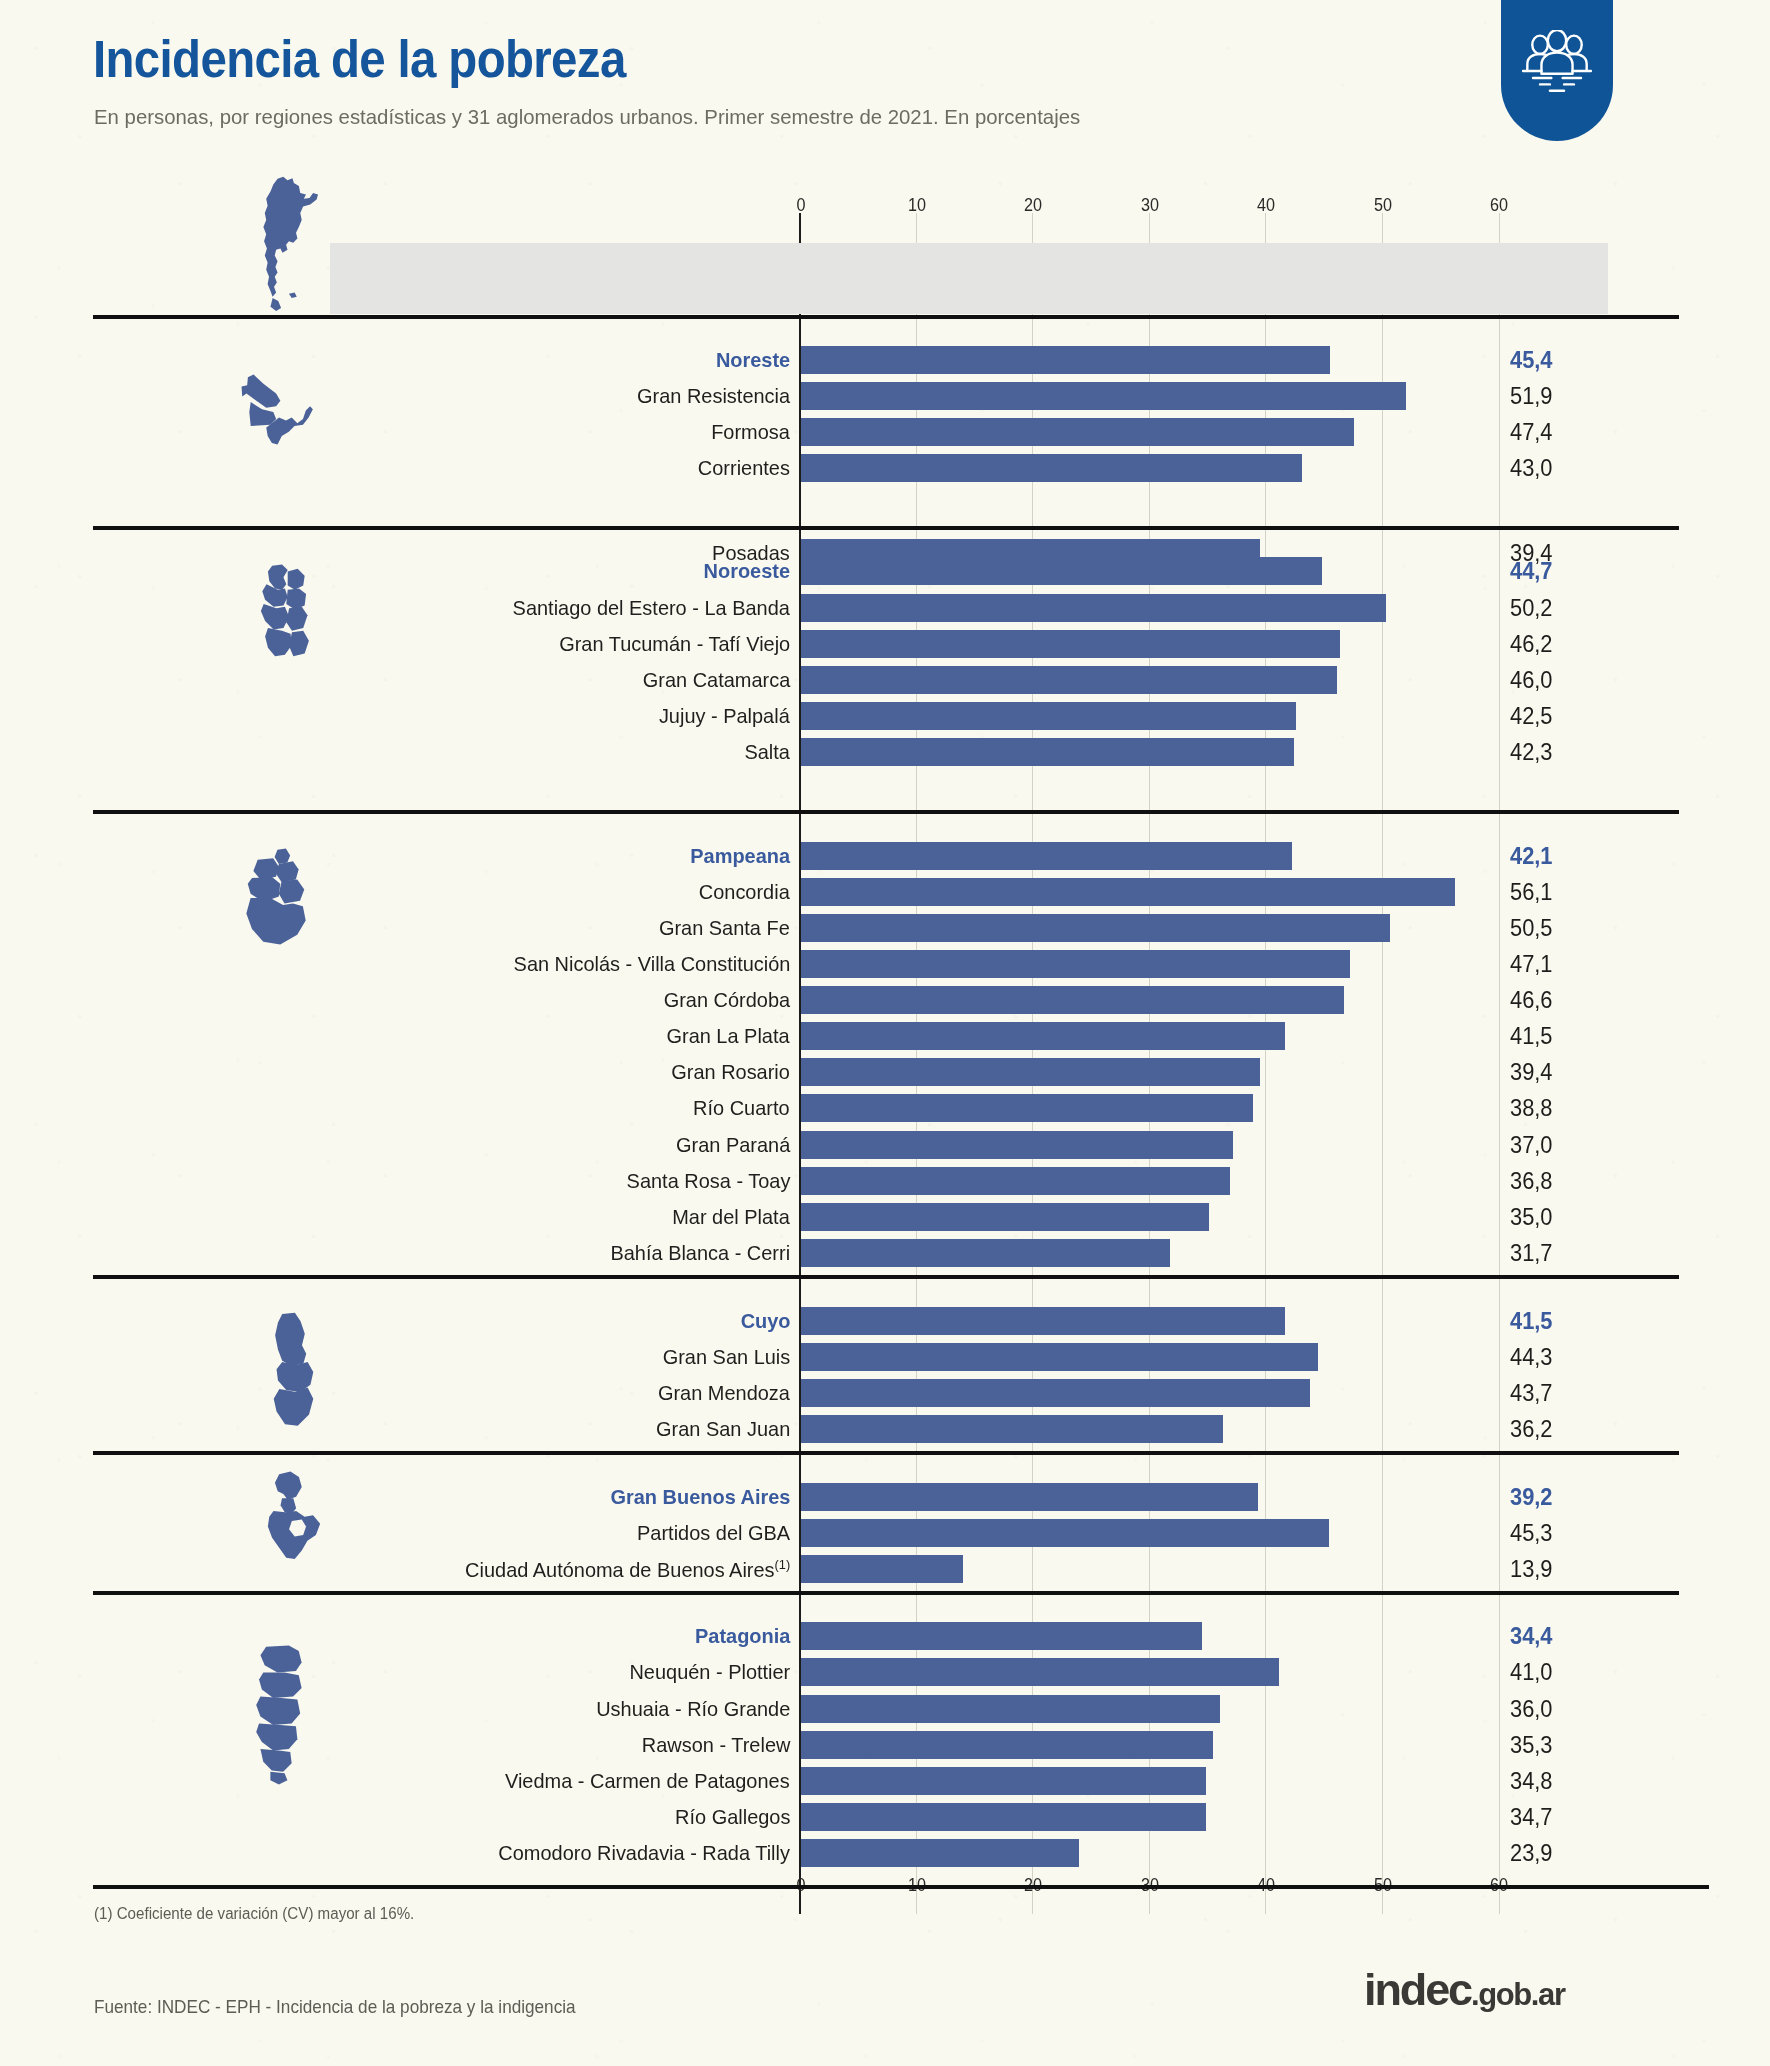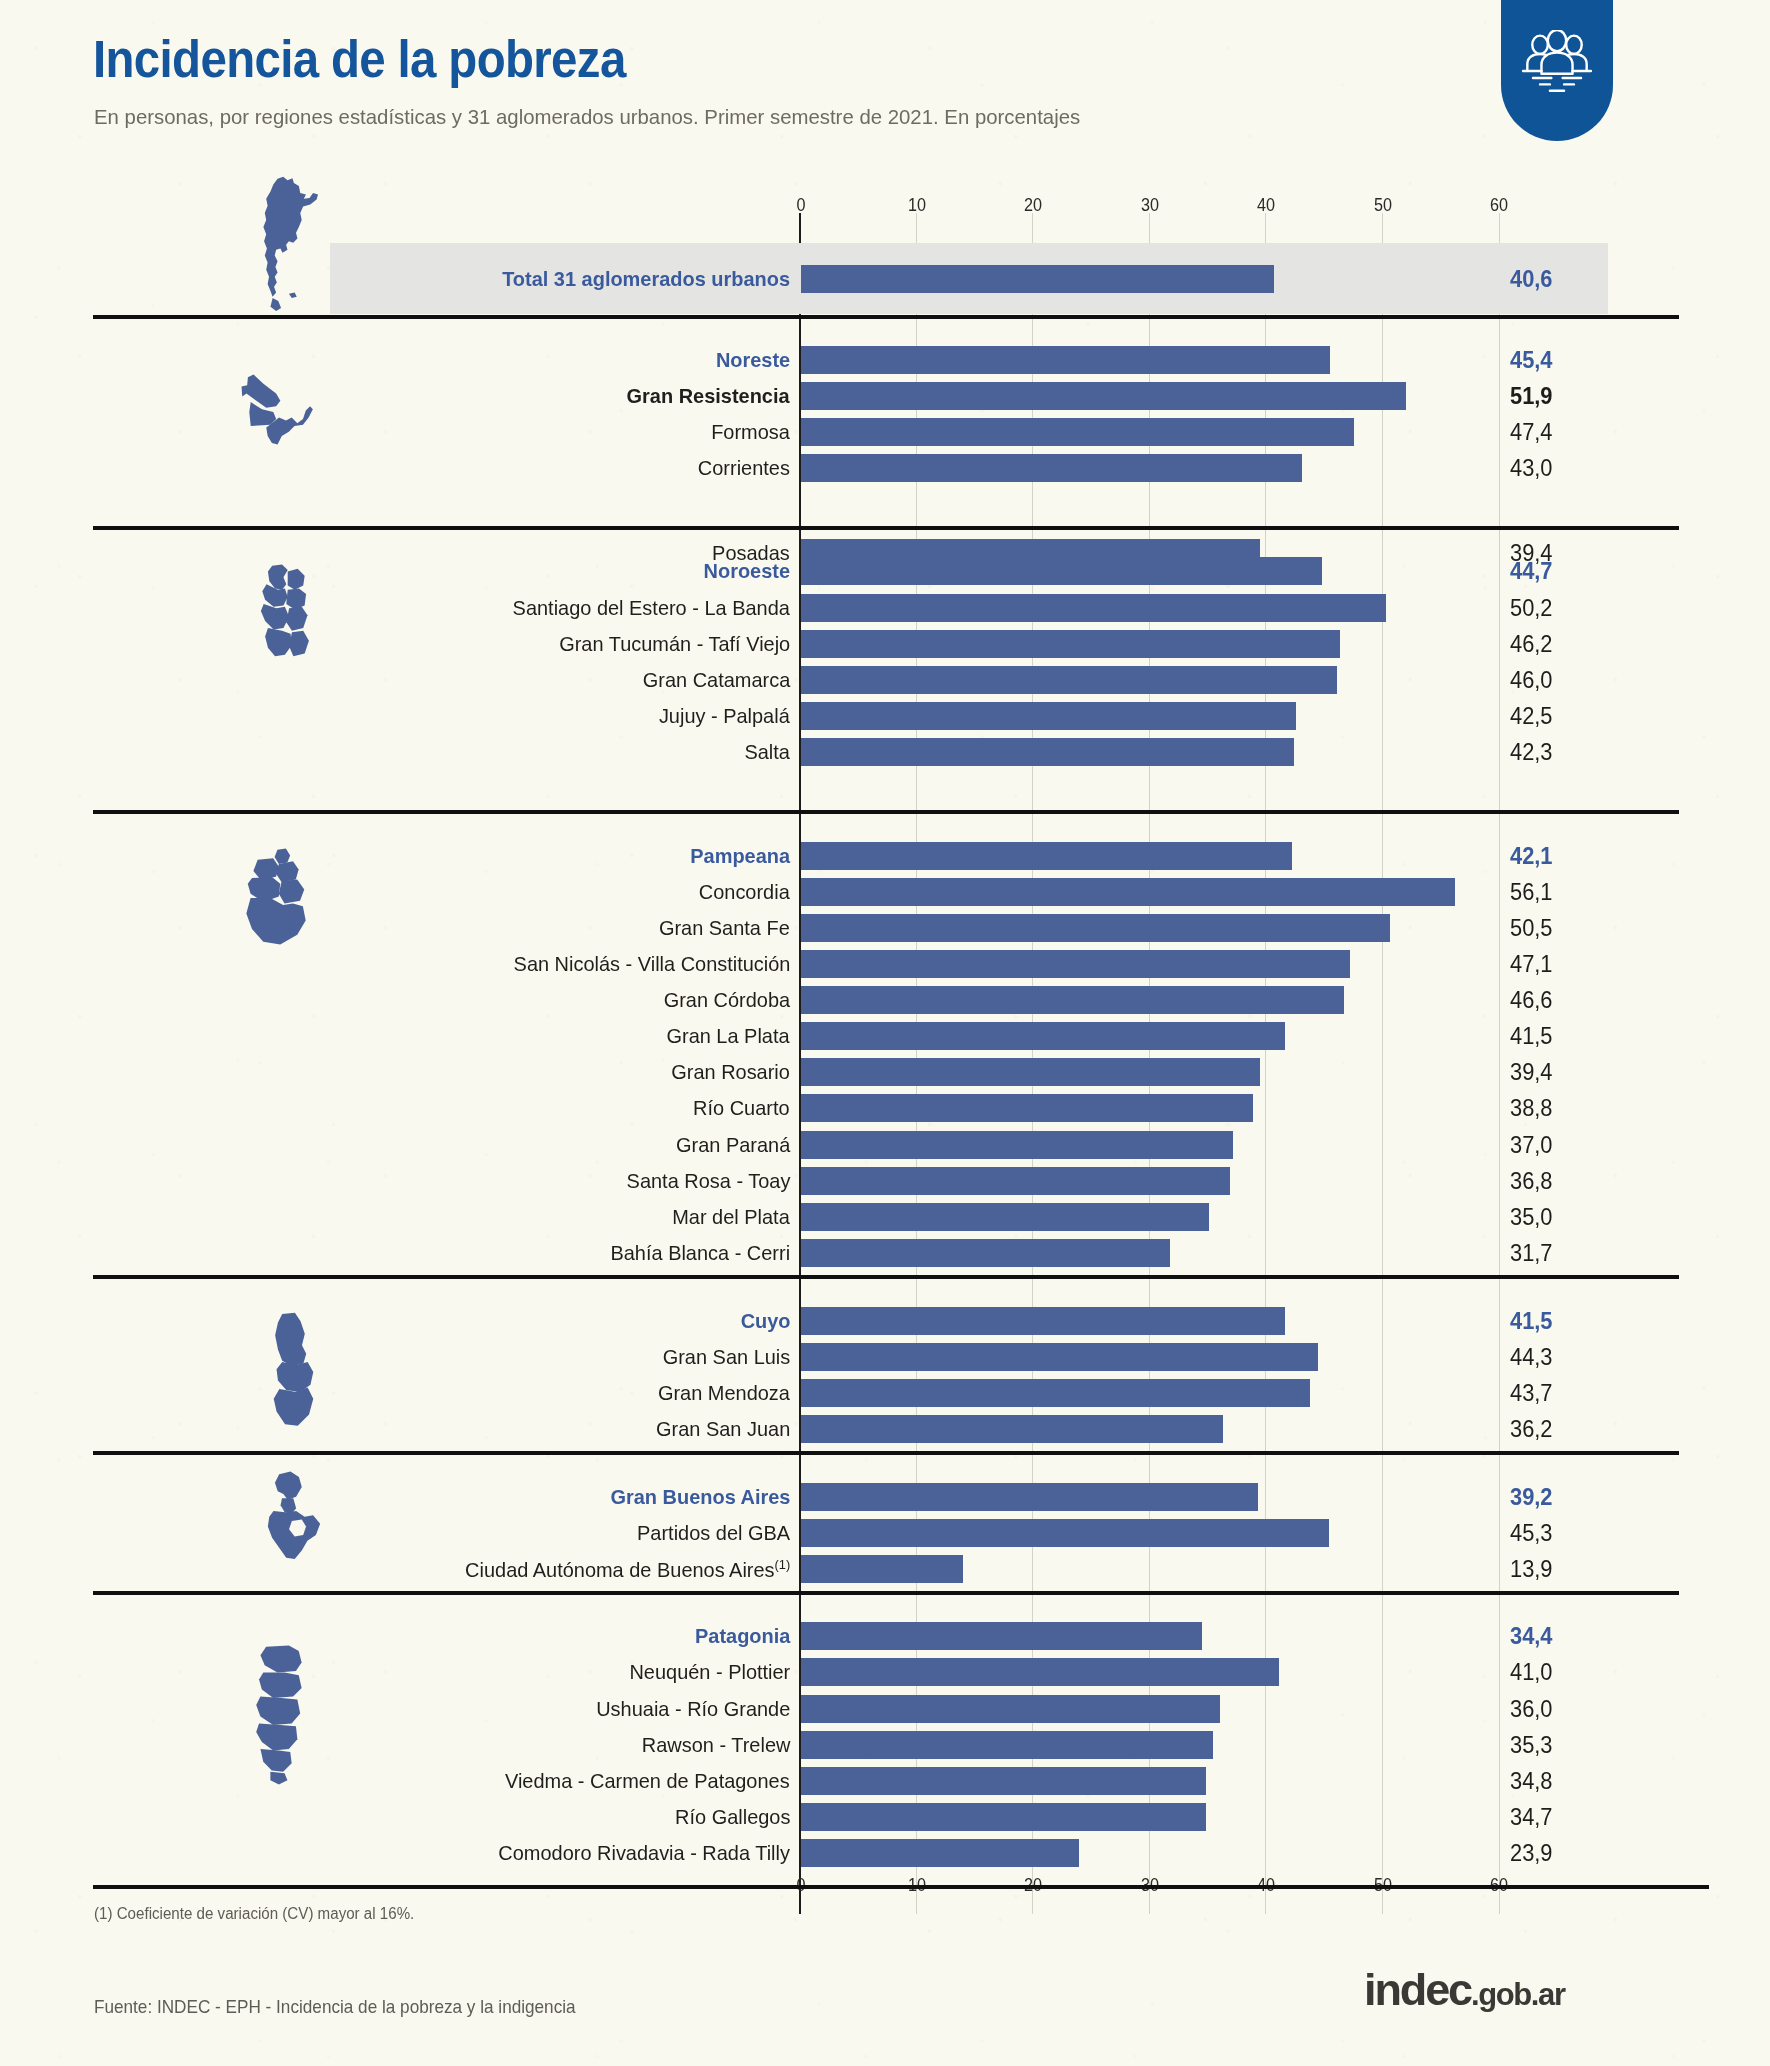--- a/index.html
+++ b/index.html
@@ -233,34 +233,29 @@
       <svg width="74" height="142" viewBox="0 0 104 200">
         <path fill="#4b6299" d="M24 4 L56 2 L70 10 L74 26 L66 38 L40 40 L22 30 L16 16 Z"></path>
         <path fill="#4b6299" d="M20 40 L50 40 L70 44 L74 62 L62 74 L34 76 L18 64 L14 50 Z"></path>
         <path fill="#4b6299" d="M16 74 L46 76 L68 78 L72 98 L60 112 L34 114 L16 102 L10 86 Z"></path>
         <path fill="#4b6299" d="M14 112 L44 114 L66 116 L68 134 L56 148 L34 150 L18 138 L10 124 Z"></path>
         <path fill="#4b6299" d="M16 148 L42 150 L58 152 L60 168 L48 180 L32 178 L20 166 Z"></path>
         <path fill="#4b6299" d="M30 180 L50 182 L54 192 L42 198 L30 192 Z"></path>
       </svg>
     </div>
 
-    <div class="row region" style="top:243px; height:71px;">
-      <div class="lbl">Total 31 aglomerados urbanos</div>
-      <div class="bar" style="width:473px;"></div>
-      <div class="val">40,6</div>
-    </div>
 
     <div class="sep" style="top:315px;"></div>
 
     <div class="row region" style="top:342px;">
       <div class="lbl">Noreste</div>
       <div class="bar" style="width:529px;"></div>
       <div class="val">45,4</div>
     </div>
-    <div class="row" style="top:378px;font-weight:bold;">
+    <div class="row" style="top:378px;">
       <div class="lbl">Gran Resistencia</div>
       <div class="bar" style="width:605px;"></div>
       <div class="val">51,9</div>
     </div>
     <div class="row" style="top:414px;">
       <div class="lbl">Formosa</div>
       <div class="bar" style="width:553px;"></div>
       <div class="val">47,4</div>
     </div>
     <div class="row" style="top:450px;">

